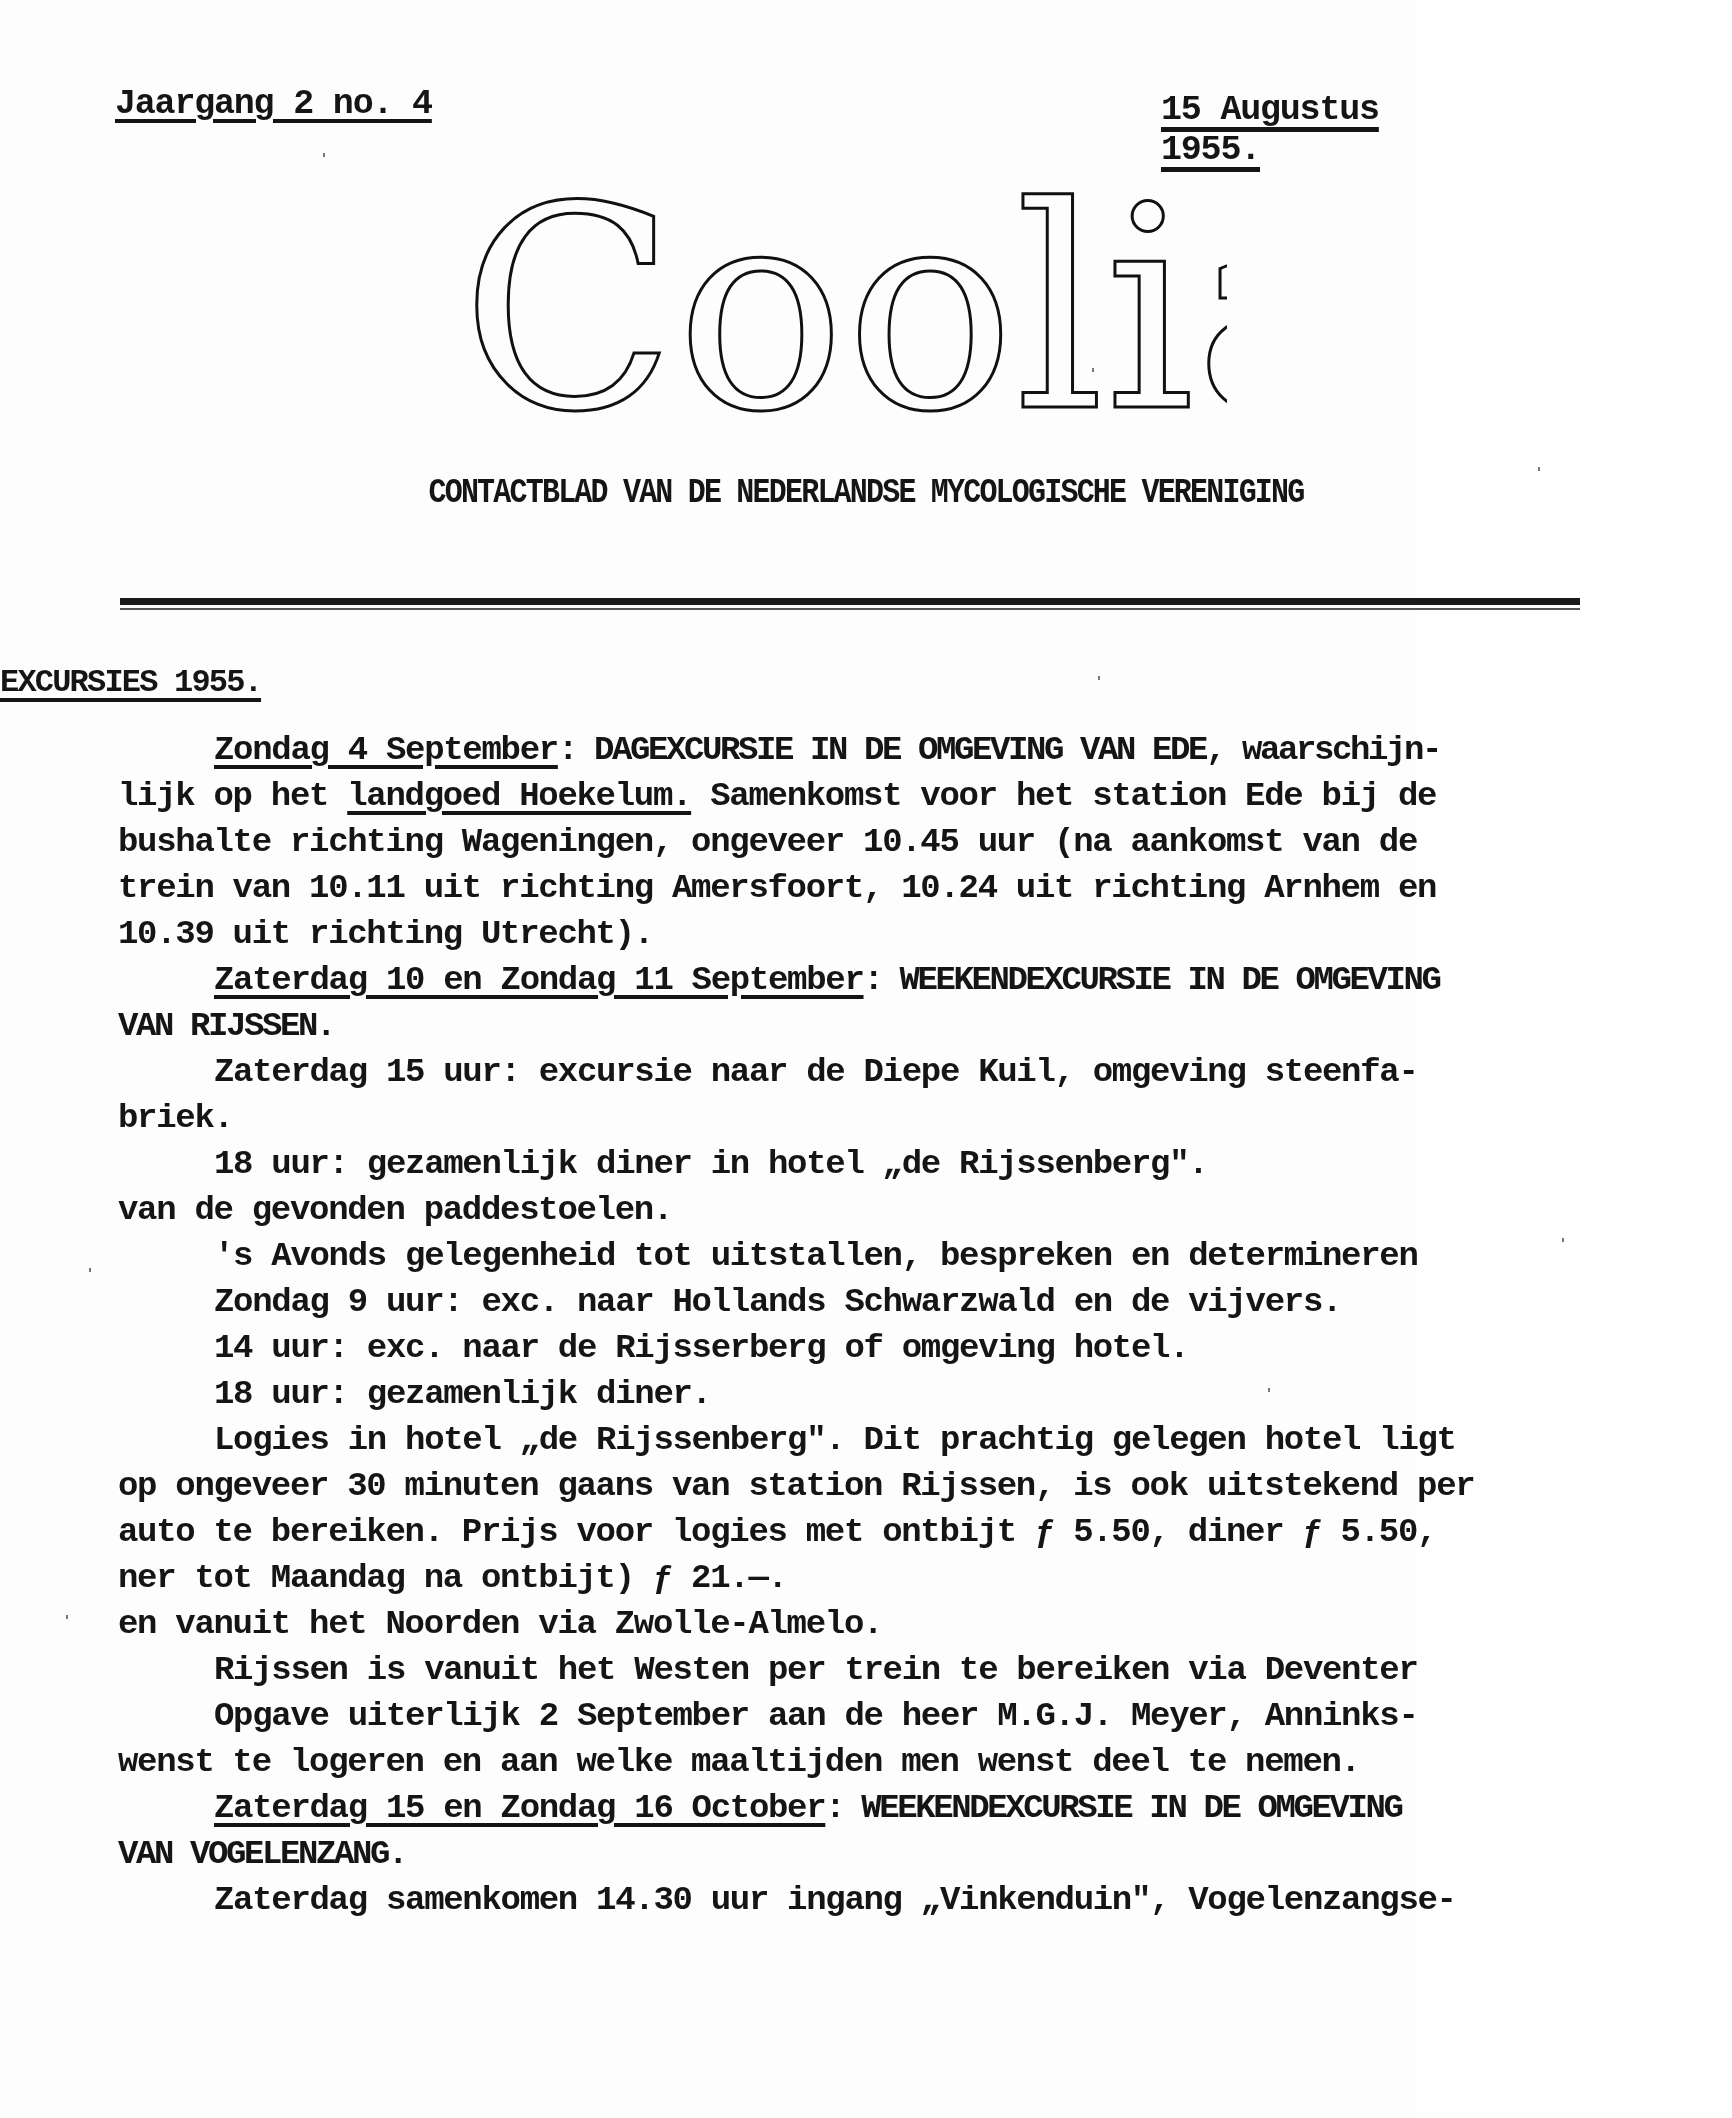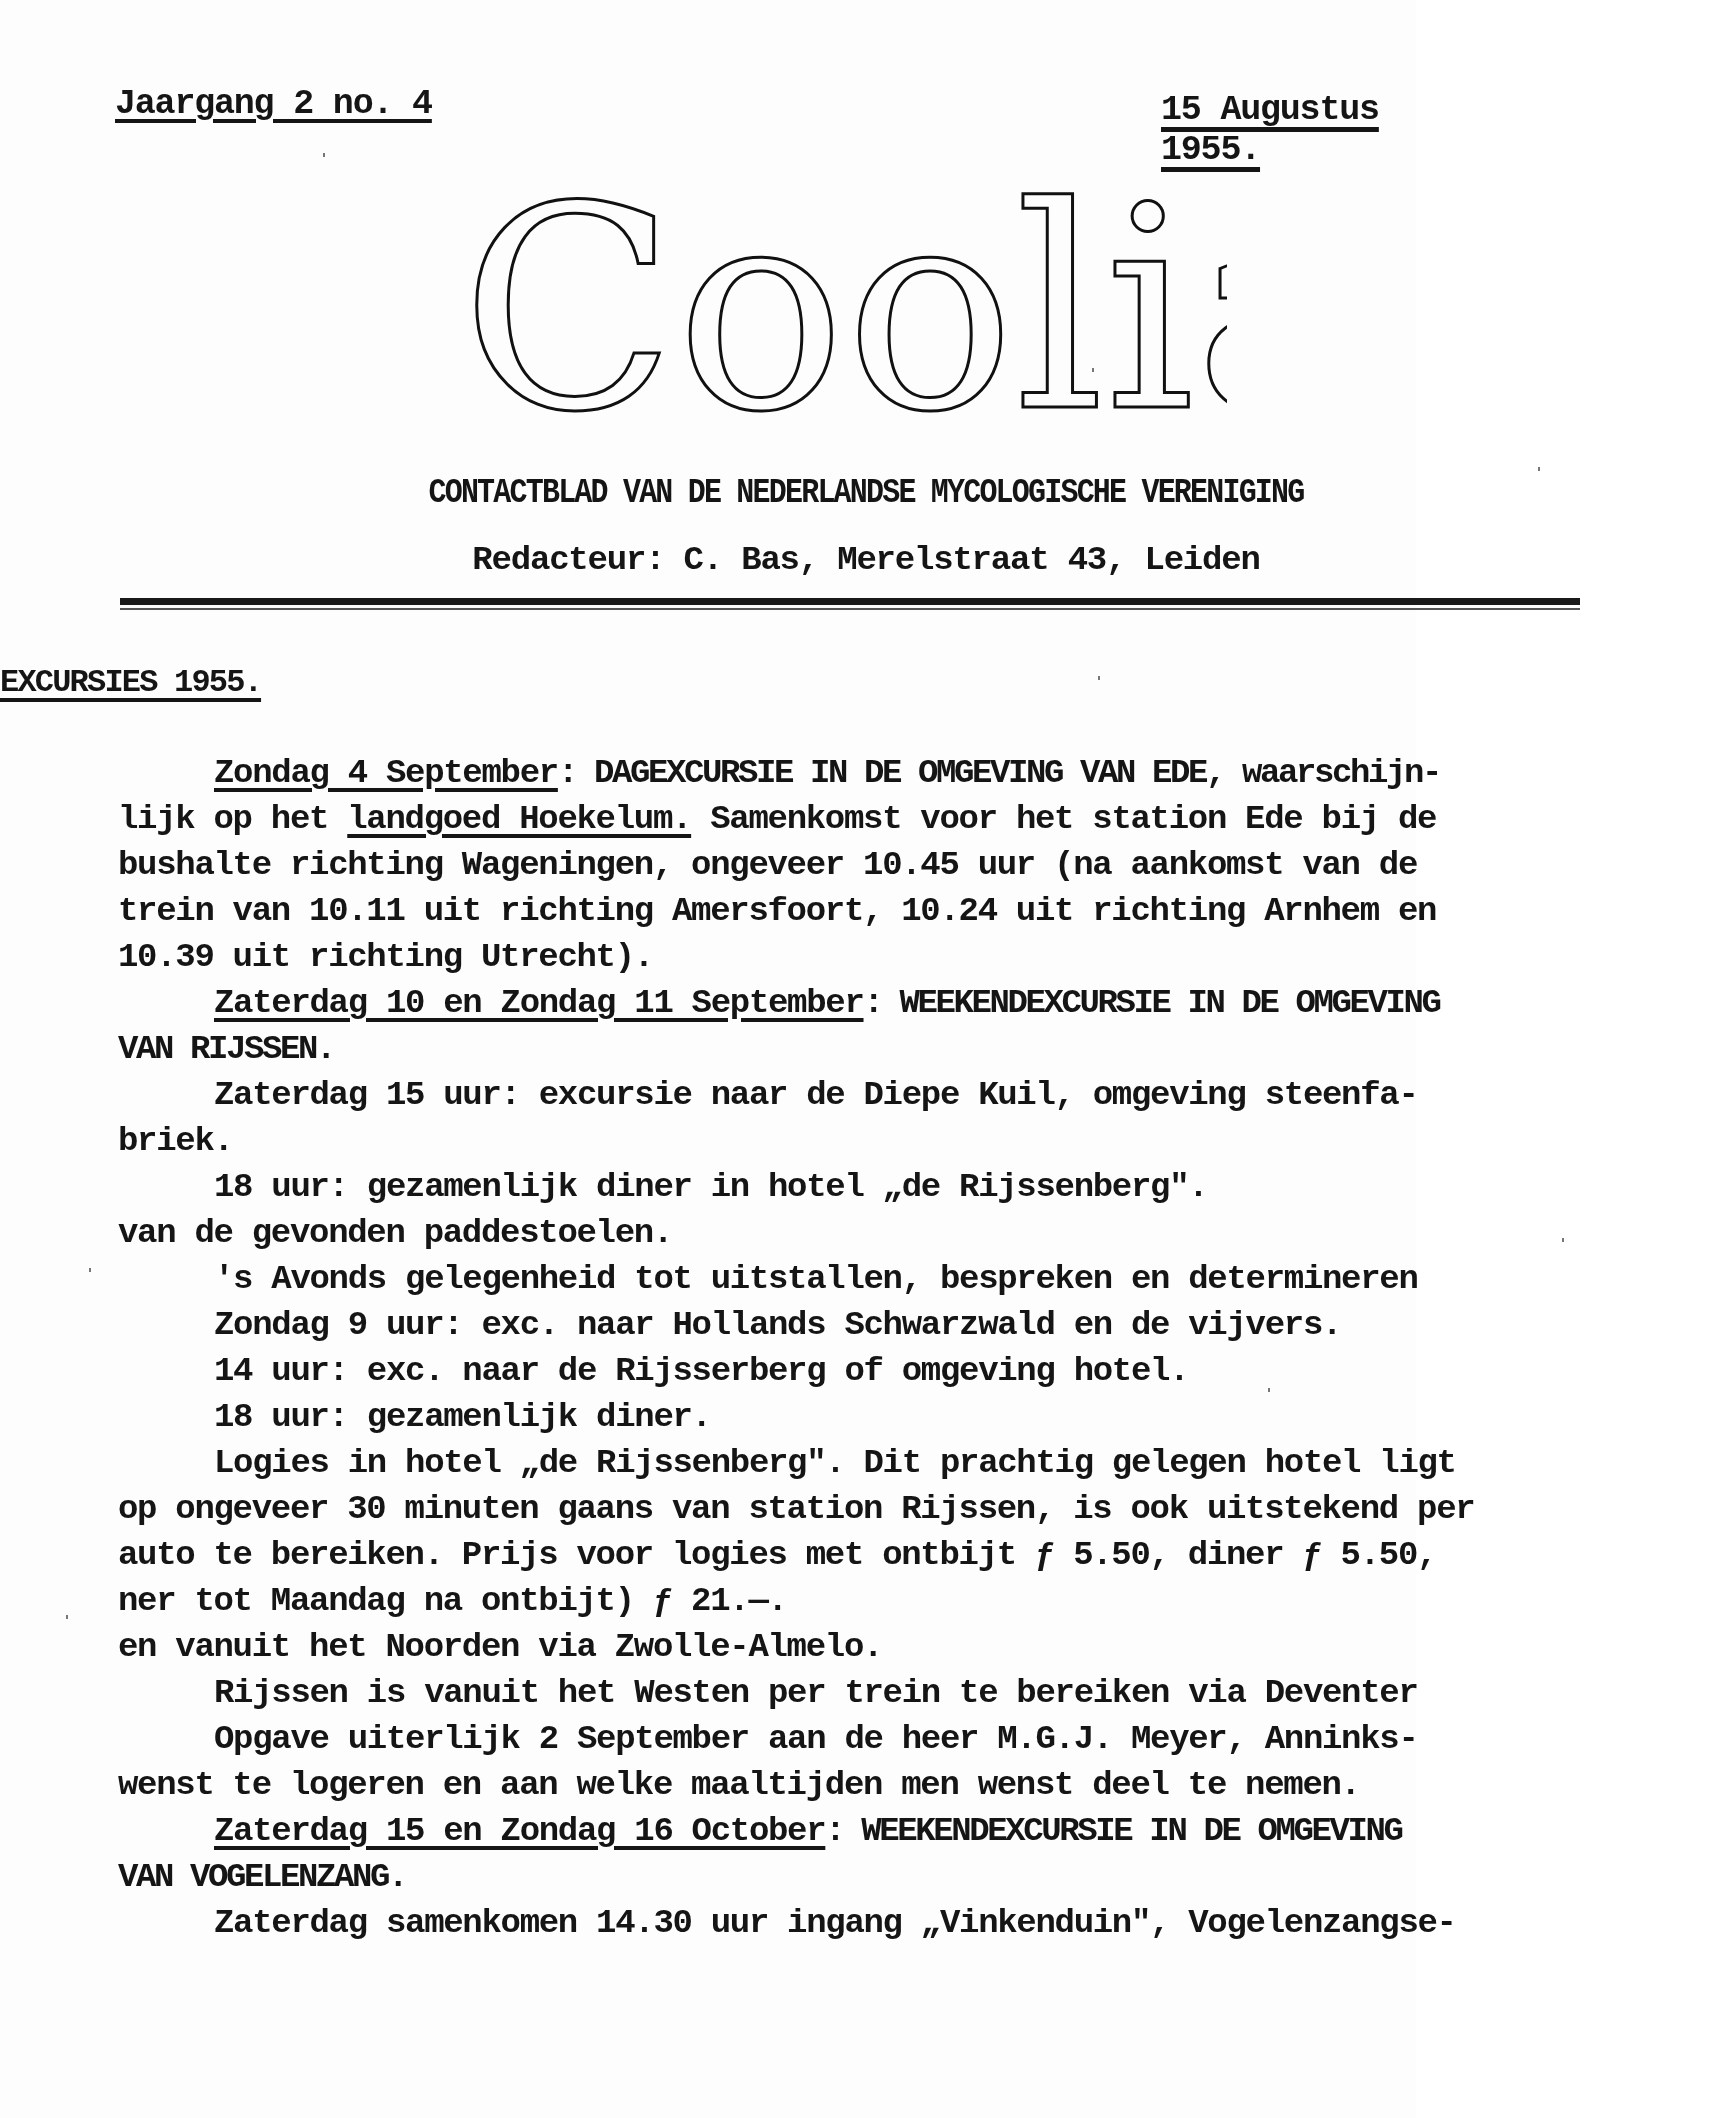--- a/index.html
+++ b/index.html
@@ -14,21 +14,21 @@
   .hdr-right { position: absolute; left: 1161px; top: 90px; font-size: 35px; letter-spacing: -1.2px; text-decoration: underline; text-decoration-thickness: 5.4px; text-underline-offset: 8.4px; }
   .masthead { position: absolute; left: 449px; top: 168px; width: 778px; height: 263px; }
   .masthead svg { width: 100%; height: 100%; }
   .masthead text { font-family: "DejaVu Serif", "Liberation Serif", serif; font-size: 470px; fill: none; stroke: #111; stroke-width: 5px; }
   .subtitle { position: absolute; left: 0; width: 1732px; text-align: center; top: 476px; font-size: 30px; letter-spacing: -1.8px; transform: scaleY(1.15); }
   .editor { position: absolute; left: 0; width: 1732px; text-align: center; top: 541px; font-size: 34px; letter-spacing: -1.2px; }
   .rule { position: absolute; left: 120px; width: 1460px; top: 598px; height: 7.2px; background: #1a1a1a; }
   .rule2 { position: absolute; left: 120px; width: 1460px; top: 608px; height: 2.4px; background: #555; }
   .section-title { position: absolute; left: 0; width: 1732px; text-align: left; top: 664px; font-size: 32px; letter-spacing: -1.8px; }
   .section-title span { text-decoration: underline; text-decoration-thickness: 4.2px; text-underline-offset: 7.2px; }
-  .body { position: absolute; left: 118px; top: 727px; width: 1472px; font-size: 34px; line-height: 46px; letter-spacing: -1.3px; margin-top: 23px; }
+  .body { position: absolute; left: 118px; top: 727px; width: 1472px; font-size: 34px; line-height: 46px; letter-spacing: -1.3px; }
   .line { white-space: pre; height: 46px; }
   .ind { padding-left: 96px; }
   .u { text-decoration: underline; text-decoration-thickness: 3.6px; text-underline-offset: 6px; }
   .caps { letter-spacing: -2.4px; }
   .specks span { position: absolute; width: 2.4px; height: 3.6px; background: #777; }
 </style>
 </head>
 <body>
 
 <div class="page">
@@ -36,21 +36,20 @@
   <div class="hdr-left mono">Jaargang 2 no. 4</div>
   <div class="hdr-right mono">15 Augustus 1955.</div>
 
   <div class="masthead">
     <svg viewBox="0 0 1300 440" preserveAspectRatio="none">
       <text x="20" y="400">Coolia</text>
     </svg>
   </div>
 
   <div class="subtitle mono">CONTACTBLAD VAN DE NEDERLANDSE MYCOLOGISCHE VERENIGING</div>
-  <div class="editor mono">Redacteur: C. Bas, Merelstraat 43, Leiden</div>
 
   <div class="rule"></div>
   <div class="rule2"></div>
 
   <div class="section-title mono">
     <span>EXCURSIES 1955.</span>
   </div>
 
   <div class="body mono">
 

